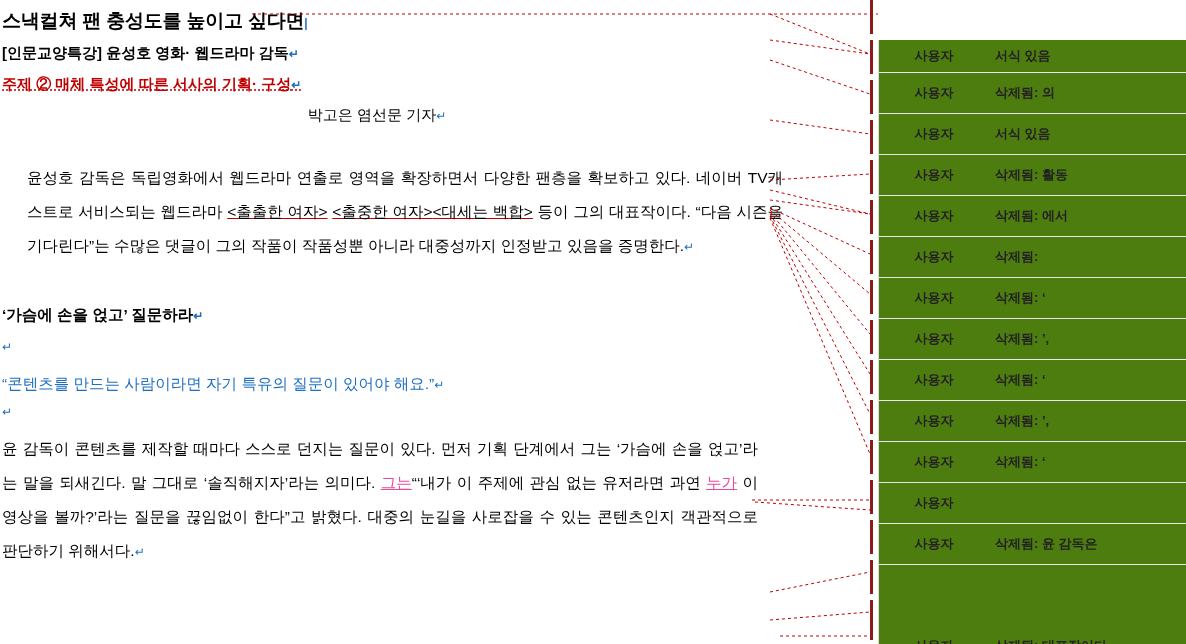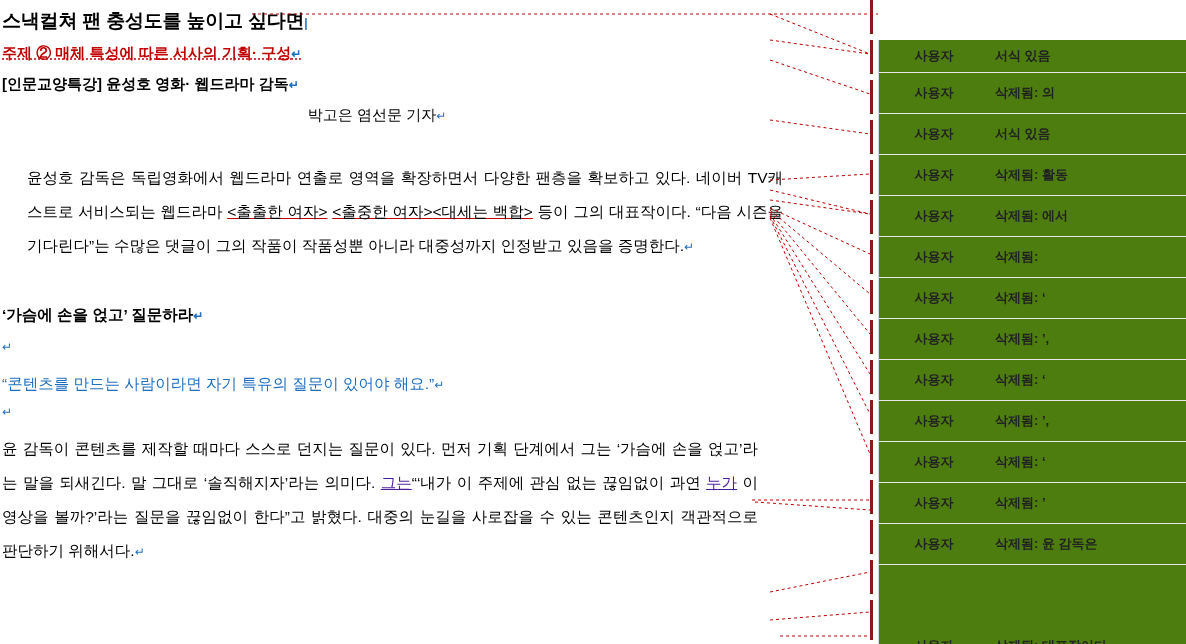--- a/index.html
+++ b/index.html
@@ -90,21 +90,21 @@
     font-weight: bold;
     font-size: 15.5px;
     line-height: 42px;
   }
   .pilcrow {
     color: #1f6fbf;
     font-size: 12px;
     vertical-align: baseline;
   }
   .link-red {
-    color: #4c1d95;
+    color: #ec4899;
     text-decoration: underline;
   }
   
   .changebars {
     position: absolute;
     left: 868px;
     top: 0;
     width: 10px;
     height: 644px;
   }
@@ -159,44 +159,44 @@
 </head>
 <body>
 
 <div class="page">
 
   <div class="doc-col">
     <div class="doc-inner">
 
       <div class="line title"><span>스낵컬쳐 팬 충성도를 높이고 싶다면</span><span class="pilcrow">|</span></div>
 
+      <div class="line subtitle"><span>[인문교양특강] 윤성호 영화· 웹드라마 감독</span><span class="pilcrow">↵</span></div>
+
       <div class="line theme"><span>주제 ② 매체 특성에 따른 서사의 기획· 구성</span><span class="pilcrow">↵</span></div>
-
-      <div class="line subtitle"><span>[인문교양특강] 윤성호 영화· 웹드라마 감독</span><span class="pilcrow">↵</span></div>
 
       <div class="byline"><span>박고은  염선문 기자</span><span class="pilcrow">↵</span></div>
 
       <div class="blank"></div>
 
       <div class="para" style="width:756px;margin-left:25px;">
         <span>윤성호  감독은  독립영화에서  웹드라마  연출로  영역을  확장하면서  다양한  팬층을  확보하고 있다. 네이버 TV캐스트로 서비스되는 웹드라마 </span><span class="redline">&lt;출출한 여자&gt;</span><span> </span><span class="redline">&lt;출중한 여자&gt;</span><span class="redline">&lt;대세는 백합&gt;</span><span> 등이 그의 대표작이다. “다음 시즌을 기다린다”는 수많은 댓글이 그의 작품이 작품성뿐 아니라 대중성까지 인정받고 있음을 증명한다.</span><span class="pilcrow">↵</span>
       </div>
 
       <div class="blank"></div>
 
       <div class="bold-line"><span>‘가슴에 손을 얹고’ 질문하라</span><span class="pilcrow">↵</span></div>
 
       <div class="blank"><span class="pilcrow">↵</span></div>
 
       <div class="quote-blue"><span>“콘텐츠를 만드는 사람이라면 자기 특유의 질문이 있어야 해요.”</span><span class="pilcrow">↵</span></div>
 
       <div class="blank"><span class="pilcrow">↵</span></div>
 
       <div class="para" style="width:756px;">
-        <span>윤  감독이  콘텐츠를  제작할  때마다  스스로  던지는  질문이  있다.  먼저  기획  단계에서 그는 ‘가슴에 손을 얹고’라는 말을 되새긴다. 말 그대로 ‘솔직해지자’라는 의미다. </span><span class="link-red">그는</span><span>“‘내가 이 주제에 관심 없는 끊임없이 과연 </span><span class="link-red">누가</span><span> 이 영상을 볼까?’라는 질문을 끊임없이 한다”고  밝혔다.  대중의  눈길을  사로잡을  수  있는  콘텐츠인지  객관적으로  판단하기 위해서다.</span><span class="pilcrow">↵</span>
+        <span>윤  감독이  콘텐츠를  제작할  때마다  스스로  던지는  질문이  있다.  먼저  기획  단계에서 그는 ‘가슴에 손을 얹고’라는 말을 되새긴다. 말 그대로 ‘솔직해지자’라는 의미다. </span><span class="link-red">그는</span><span>“‘내가 이 주제에 관심 없는 유저라면 과연 </span><span class="link-red">누가</span><span> 이 영상을 볼까?’라는 질문을 끊임없이 한다”고  밝혔다.  대중의  눈길을  사로잡을  수  있는  콘텐츠인지  객관적으로  판단하기 위해서다.</span><span class="pilcrow">↵</span>
       </div>
 
     </div>
   </div>
 
   <div class="changebars">
     <div class="cbar" style="top:0px;   height:34px;"></div>
     <div class="cbar" style="top:40px;  height:34px;"></div>
     <div class="cbar" style="top:80px;  height:34px;"></div>
     <div class="cbar" style="top:120px; height:34px;"></div>
@@ -278,21 +278,20 @@
     <div class="mrow">
       <span class="author">사용자</span>
       <span class="action">삭제됨: ’,</span>
     </div>
     <div class="mrow">
       <span class="author">사용자</span>
       <span class="action">삭제됨: ‘</span>
     </div>
     <div class="mrow">
       <span class="author">사용자</span>
-      <span class="action">삭제됨: ’</span>
     </div>
     <div class="mrow">
       <span class="author">사용자</span>
       <span class="action">삭제됨: 윤 감독은</span>
     </div>
     <div class="mrow empty" style="height:60px;">
       <span class="author"></span>
       <span class="action"></span>
     </div>
     <div class="mrow">

